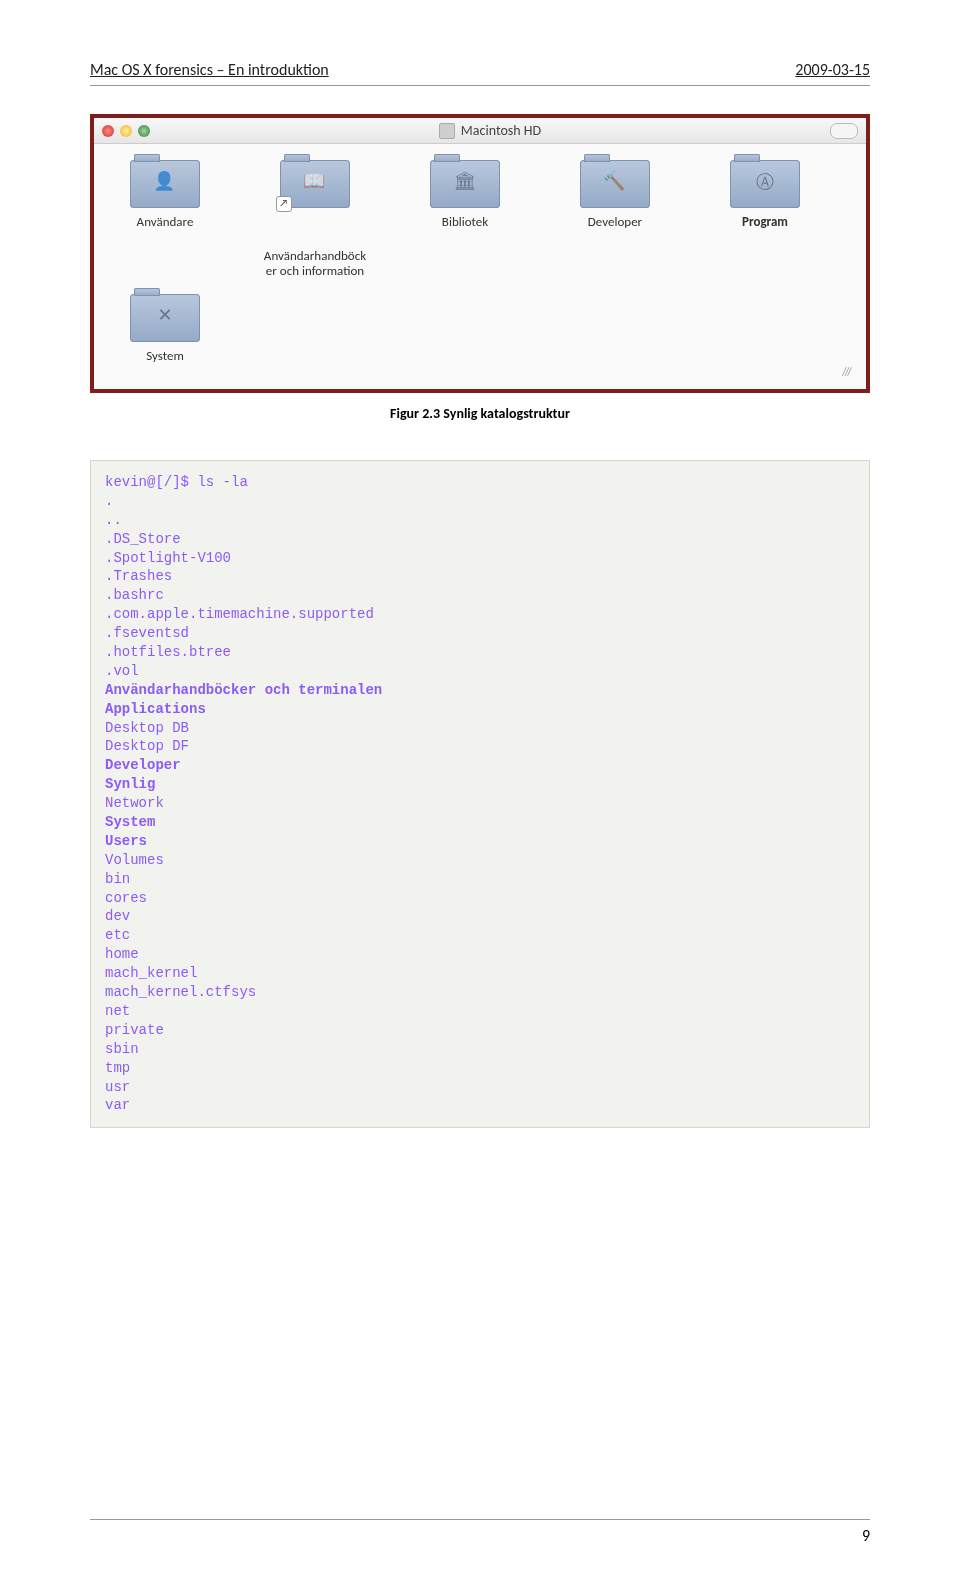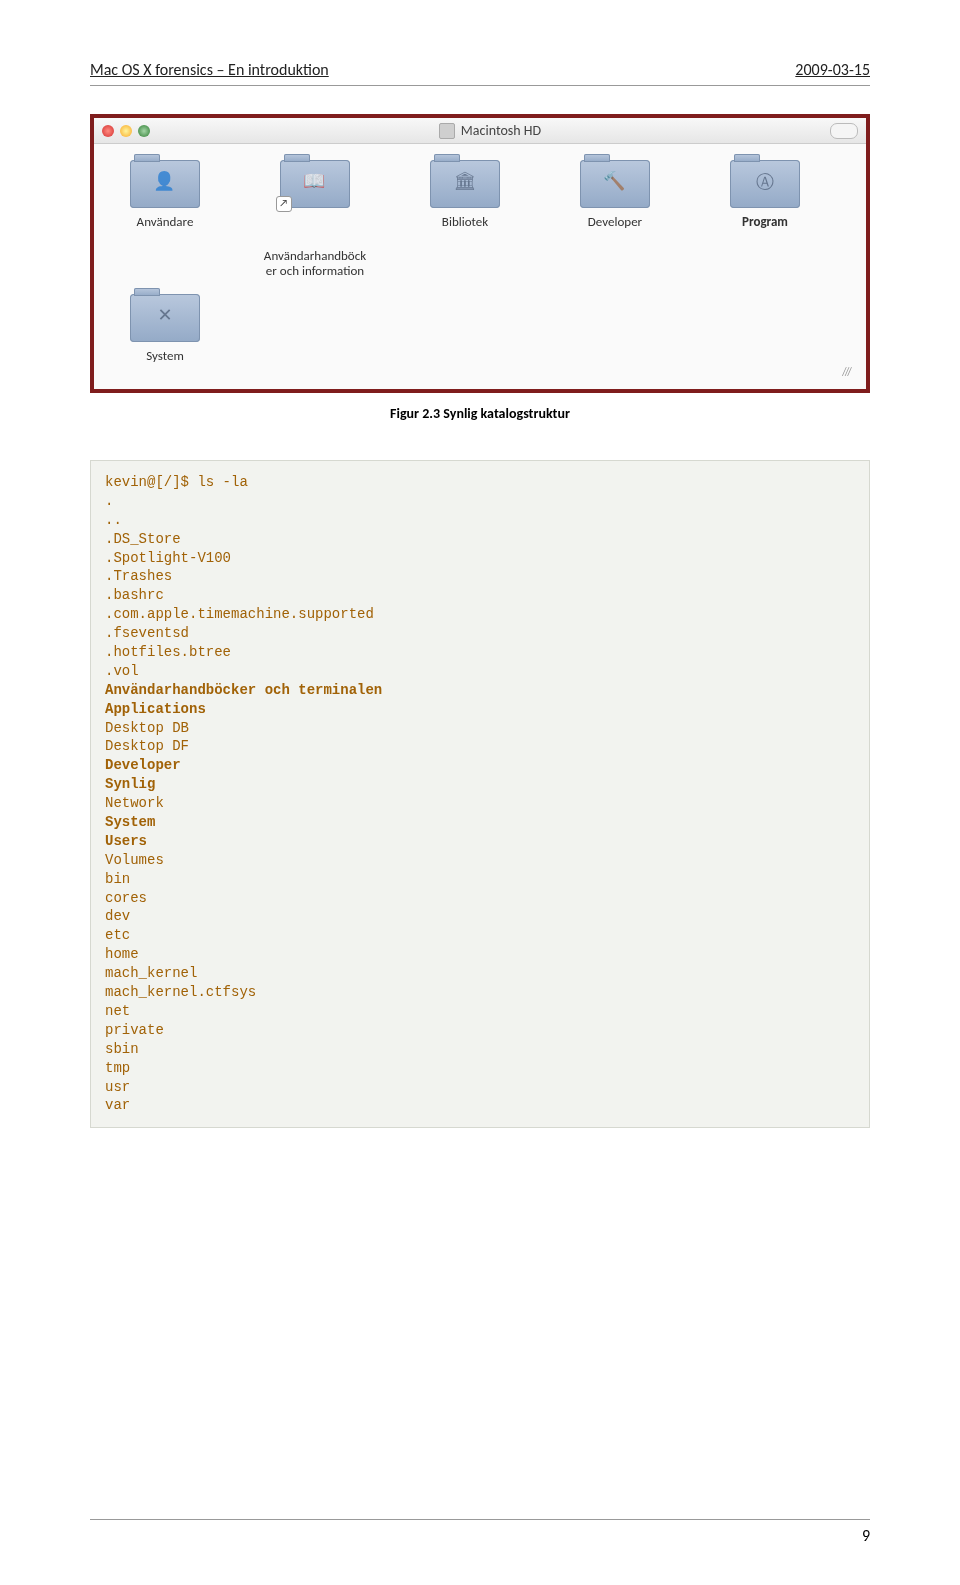--- a/index.html
+++ b/index.html
@@ -140,21 +140,21 @@
     margin-bottom: 14px;
   }
   .term-block {
     background: #f2f3ef;
     border: 1px solid #d6d8d0;
     padding: 12px 14px;
     font-family: "Courier New", monospace;
     font-size: 14px;
     line-height: 1.35;
     white-space: pre;
-    color: #a16207;
+    color: #8b5cf6;
   }
   .term-block .b { font-weight: bold; }
   .footer {
     position: absolute;
     left: 90px; right: 90px;
     bottom: 40px;
   }
   .footer-rule {
     border-top: 1px solid #999;
     margin-bottom: 6px;

